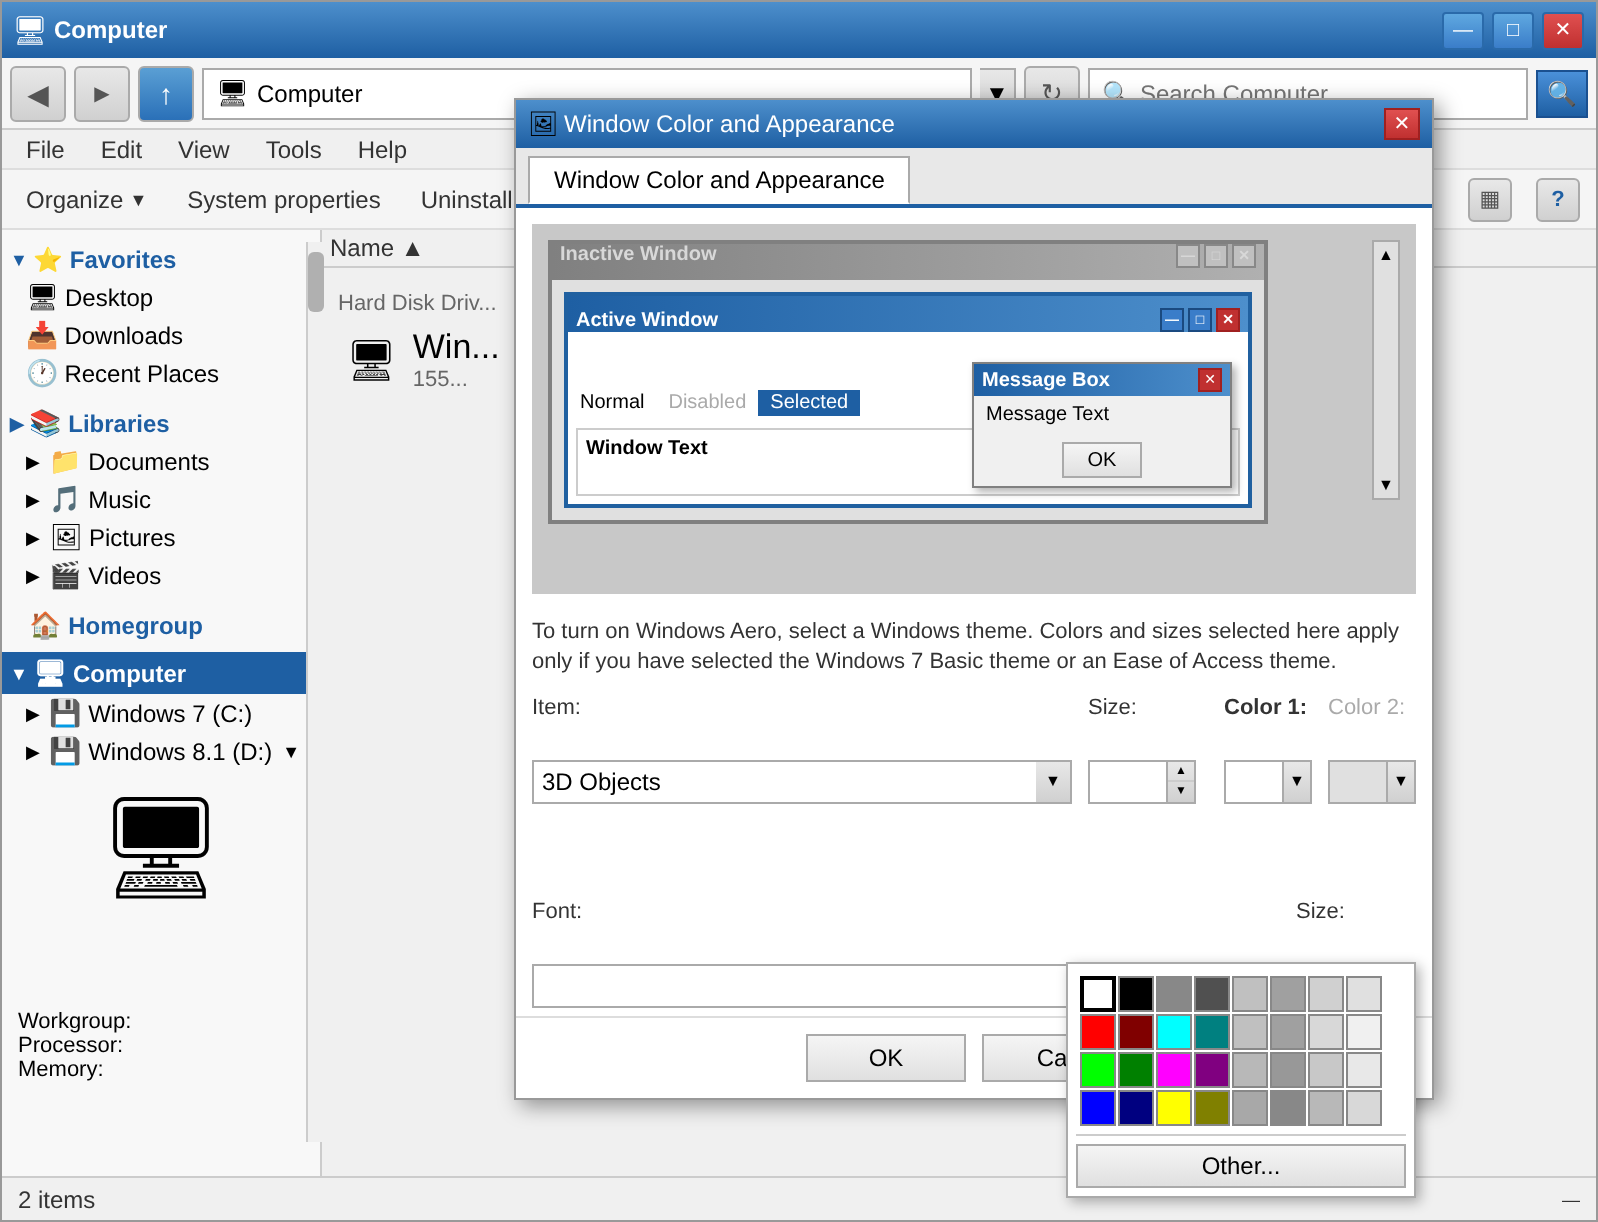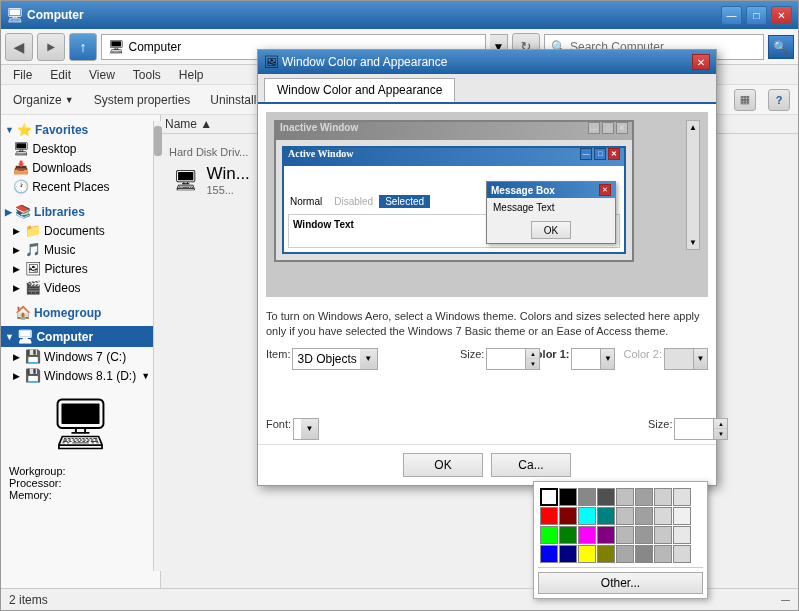--- a/index.html
+++ b/index.html
@@ -58,21 +58,21 @@
     .dialog-overlay { position: absolute; top: 0; left: 256px; width: 460px; background: white; border: 1px solid #999; box-shadow: 3px 3px 10px rgba(0,0,0,0.4); z-index: 100; }
     .dialog-title-bar { background: linear-gradient(to bottom, #4d8fcc, #1e5fa3); height: 24px; display: flex; align-items: center; padding: 0 6px; gap: 4px; }
     .dialog-title-bar-icon { width: 14px; height: 14px; font-size: 12px; }
     .dialog-title-text { color: white; font-size: 12px; flex: 1; }
     .dialog-title-close { width: 18px; height: 16px; background: linear-gradient(to bottom, #e05050, #c03030); border: 1px solid #a02020; color: white; font-size: 10px; cursor: pointer; display: flex; align-items: center; justify-content: center; }
     .dialog-tabs { background: #e8e8e8; border-bottom: 2px solid #1e5fa3; display: flex; padding: 4px 6px 0; gap: 2px; }
     .dialog-tab { padding: 4px 12px; font-size: 12px; cursor: pointer; background: #e0e0e0; border: 1px solid #aaa; border-bottom: none; }
     .dialog-tab.active { background: white; border-bottom: 1px solid white; z-index: 1; }
 
     
-    .form-group { display: flex; flex-direction: row; gap: 2px; }
+    .form-group { display: flex; flex-direction: column; gap: 20px; }
     .form-label { font-size: 11px; color: #333; }
     .form-row { display: flex; gap: 8px; align-items: flex-end; padding: 4px 8px; }
     .form-select { height: 22px; border: 1px solid #aaa; background: white; font-size: 12px; display: flex; align-items: center; padding: 0 4px; cursor: pointer; position: relative; }
 
     .dialog-footer { display: flex; justify-content: center; gap: 8px; padding: 8px; border-top: 1px solid #ddd; }
     .dialog-btn { width: 80px; height: 24px; background: linear-gradient(to bottom, #f5f5f5, #e0e0e0); border: 1px solid #aaa; font-size: 12px; cursor: pointer; display: flex; align-items: center; justify-content: center; }
 
     
     .info-text { padding: 4px 8px; font-size: 11px; color: #333; line-height: 1.4; }
   </style>
@@ -206,21 +206,21 @@
           <span style="font-size:13px;">💾</span>
           <span>Windows 8.1 (D:)</span>
           <span style="font-size:9px; margin-left:2px;">▼</span>
         </div>
       </div>
 
       <div style="display:flex; justify-content:center; padding: 10px 0;">
         <span style="font-size:50px;">🖥</span>
       </div>
 
-      <div style="padding: 2px 8px; font-size:11px;">
+      <div style="padding: 2px 8px; font-size:11px;margin-top:40px;">
         <div>
           <span>Workgroup:</span>
         </div>
         <div>
           <span>Processor:</span>
         </div>
         <div>
           <span>Memory:</span>
         </div>
       </div>
@@ -269,21 +269,21 @@
         <div style="background:linear-gradient(to right, #808080, #b0b0b0); height:18px; display:flex; align-items:flex-start; padding:0 4px; color:#d8d8d8; font-size:10px; font-weight:bold;">
           <span>Inactive Window</span>
           <div style="margin-left:auto; display:flex; gap:2px;">
             <div style="width:12px; height:12px; background:#c0c0c0; border:1px solid #888; display:flex; align-items:center; justify-content:center; font-size:7px;">—</div>
             <div style="width:12px; height:12px; background:#c0c0c0; border:1px solid #888; display:flex; align-items:center; justify-content:center; font-size:7px;">□</div>
             <div style="width:12px; height:12px; background:#c0c0c0; border:1px solid #888; display:flex; align-items:center; justify-content:center; font-size:7px;">✕</div>
           </div>
         </div>
 
         <div style="margin:6px; background:white; border:2px solid #2060a0; position:relative;">
-          <div style="background:linear-gradient(to right, #1e5fa3, #4d8fcc); height:18px; display:flex; align-items:flex-start; padding:0 4px; color:white; font-size:10px; font-weight:bold;font-family:Liberation Serif, serif;">
+          <div style="background:linear-gradient(to right, #1e5fa3, #4d8fcc); height:18px; display:flex; align-items:flex-end; padding:0 4px; color:white; font-size:10px; font-weight:bold;">
             <span>Active Window</span>
             <div style="margin-left:auto; display:flex; gap:2px;">
               <div style="width:12px; height:12px; background:#3a7dc9; border:1px solid #1a4a80; display:flex; align-items:center; justify-content:center; font-size:7px;">—</div>
               <div style="width:12px; height:12px; background:#3a7dc9; border:1px solid #1a4a80; display:flex; align-items:center; justify-content:center; font-size:7px;">□</div>
               <div style="width:12px; height:12px; background:#c03030; border:1px solid #a02020; display:flex; align-items:center; justify-content:center; font-size:7px; color:white;">✕</div>
             </div>
           </div>
 
           <div style="display:flex; padding:2px 0;margin-top:27px;">
             <span style="padding:1px 6px; font-size:10px; cursor:pointer;">Normal</span>

